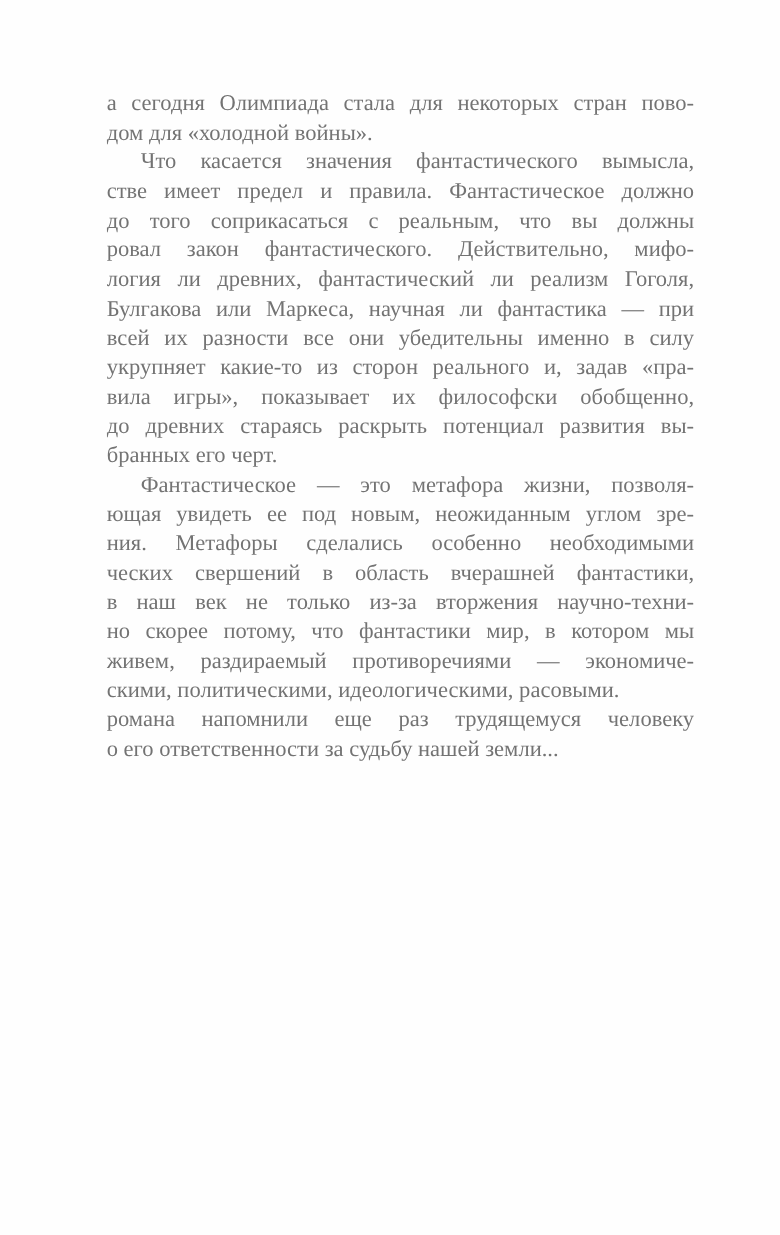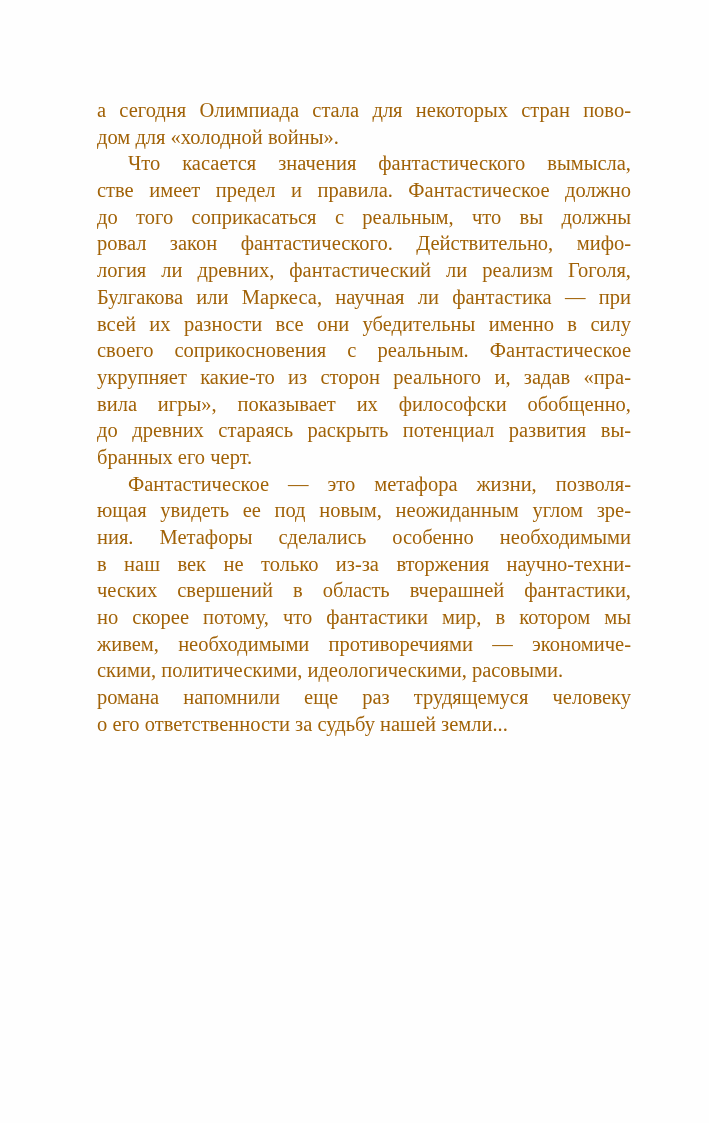--- a/index.html
+++ b/index.html
@@ -43,39 +43,38 @@
     text-align-last: justify;
   }
   .line.i {
     text-indent: 31px;
   }
 </style>
 </head>
 <body>
 
 <div class="page">
-  <div class="text-block" id="text-block" style="color: #a16207; margin-top: 16px;">
+  <div class="text-block" id="text-block" style="color: #737373;">
       <div class="line j">а сегодня Олимпиада стала для некоторых стран пово-</div>
       <div class="line">дом для «холодной войны».</div>
       <div class="line j i">Что касается значения фантастического вымысла,</div>
       <div class="line j">стве имеет предел и правила. Фантастическое должно</div>
       <div class="line j">до того соприкасаться с реальным, что вы должны</div>
       <div class="line j">ровал закон фантастического. Действительно, мифо-</div>
       <div class="line j">логия ли древних, фантастический ли реализм Гоголя,</div>
       <div class="line j">Булгакова или Маркеса, научная ли фантастика — при</div>
       <div class="line j">всей их разности все они убедительны именно в силу</div>
-      <div class="line j">своего соприкосновения с реальным. Фантастическое</div>
       <div class="line j">укрупняет какие-то из сторон реального и, задав «пра-</div>
       <div class="line j">вила игры», показывает их философски обобщенно,</div>
       <div class="line j">до древних стараясь раскрыть потенциал развития вы-</div>
       <div class="line">бранных его черт.</div>
       <div class="line j i">Фантастическое — это метафора жизни, позволя-</div>
       <div class="line j">ющая увидеть ее под новым, неожиданным углом зре-</div>
       <div class="line j">ния. Метафоры сделались особенно необходимыми</div>
+      <div class="line j">ческих свершений в область вчерашней фантастики,</div>
       <div class="line j">в наш век не только из-за вторжения научно-техни-</div>
-      <div class="line j">ческих свершений в область вчерашней фантастики,</div>
       <div class="line j">но скорее потому, что фантастики мир, в котором мы</div>
-      <div class="line j">живем, необходимыми противоречиями — экономиче-</div>
+      <div class="line j">живем, раздираемый противоречиями — экономиче-</div>
       <div class="line">скими, политическими, идеологическими, расовыми.</div>
       <div class="line j">романа напомнили еще раз трудящемуся человеку</div>
       <div class="line">о его ответственности за судьбу нашей земли...</div>
     </div>
 </div>
 
 </body></html>

